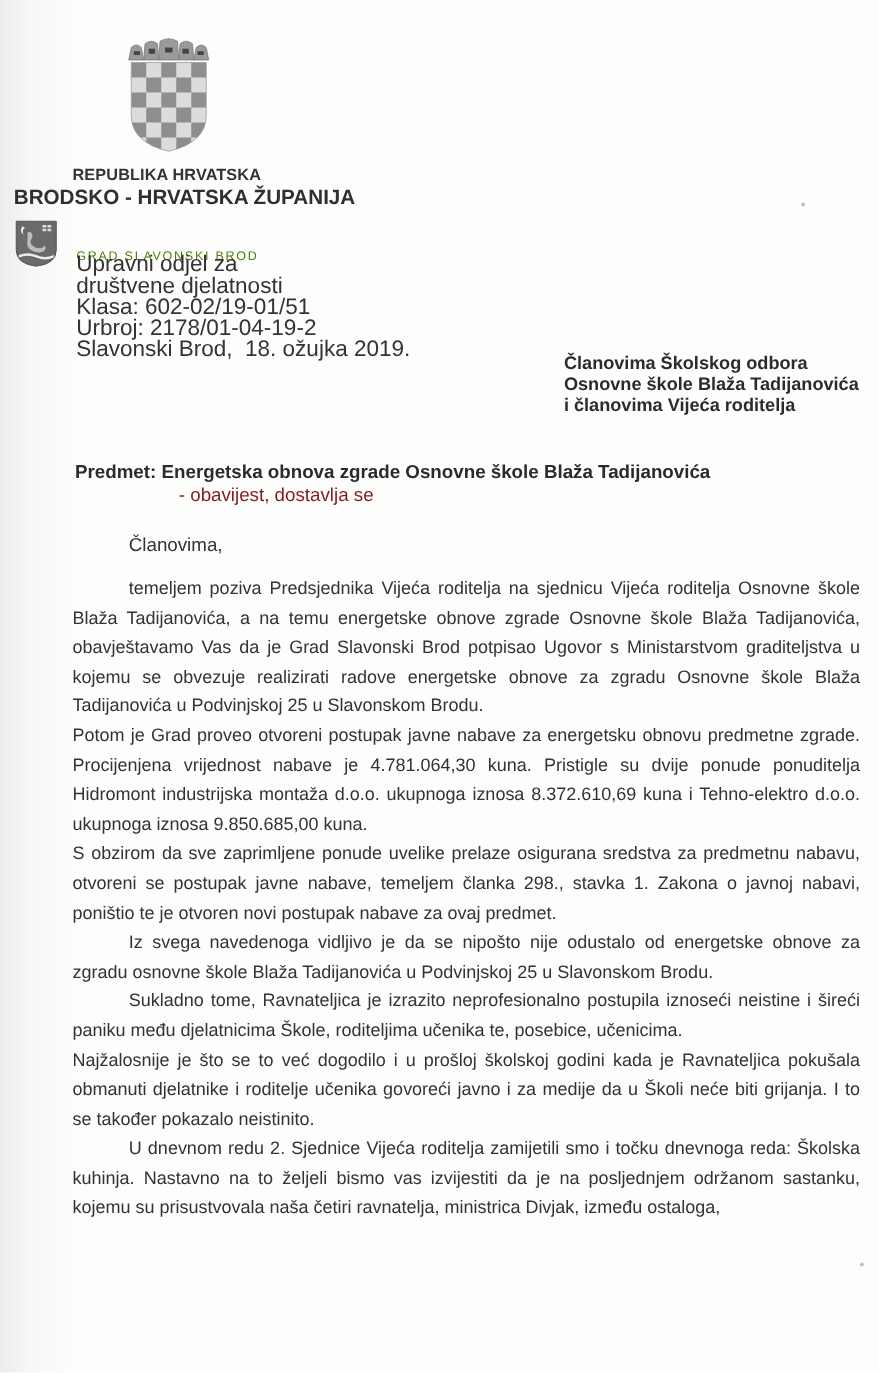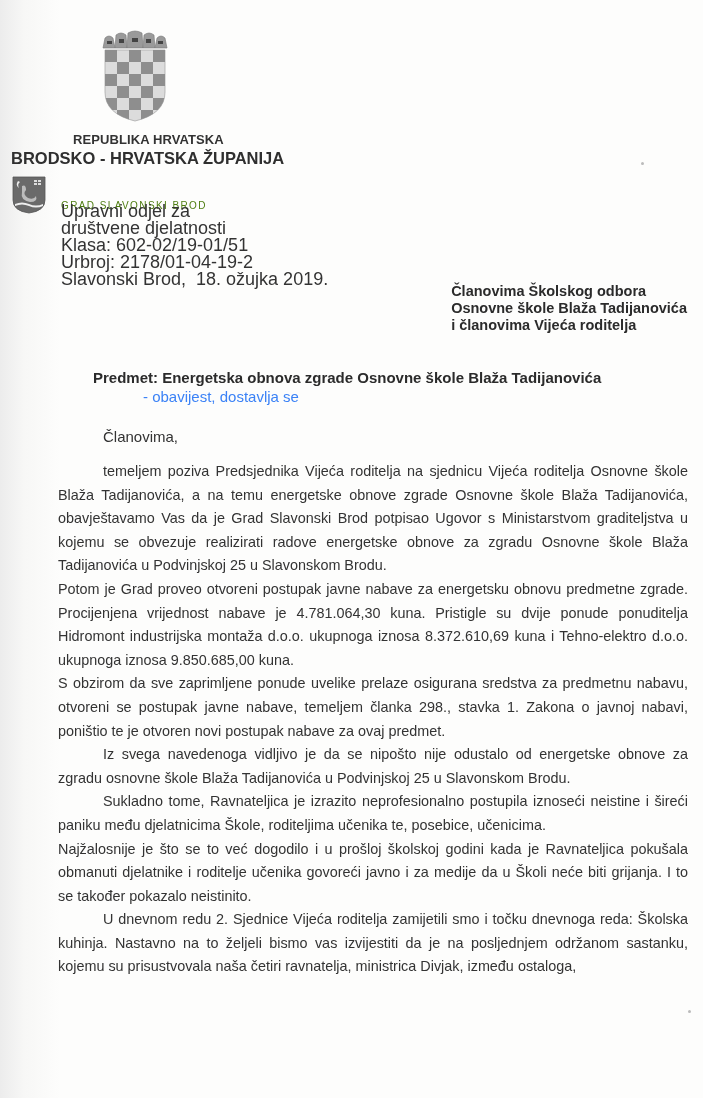--- a/index.html
+++ b/index.html
@@ -11,45 +11,45 @@
       position: relative;
     }
     .left-shade {
       position: absolute; left: 0; top: 0; width: 60px; height: 1098px;
       background: linear-gradient(to right, #ececec 0%, #f7f7f6 40%, rgba(253,253,252,0) 100%);
       pointer-events: none;
     }
     .coat-of-arms { position: absolute; left: 100px; top: 30px; width: 70px; height: 92px; }
     .header-block { position: absolute; left: 0; top: 132px; width: 330px; }
     .republika {
-      position: absolute; left: 73px; top: 0;
+      position: absolute; left: 58px; top: 0;
       font-weight: bold; font-size: 13px; letter-spacing: 0.1px; color: #333;
     }
     .zupanija {
       position: absolute; left: 11px; top: 17px;
       font-weight: bold; font-size: 16.5px; color: #2f2f2f;
     }
     .city-logo { position: absolute; left: 12px; top: 176px; width: 34px; height: 38px; }
     .grad {
       position: absolute; left: 61px; top: 200px;
       font-size: 10px; letter-spacing: 1.4px; color: #4d7c0f;
     }
     .addr-line {
       position: absolute; left: 61px; font-size: 18px; color: #333; white-space: nowrap;
     }
     .recipient {
       position: absolute; right: 16px; top: 283px; text-align: left;
       font-weight: bold; font-size: 14.5px; line-height: 17px; color: #2b2b2b;
     }
     .subject {
       position: absolute; left: 60px; top: 369px;
-      font-size: 15px; font-weight: bold; color: #2b2b2b; margin-left: 33px;
+      font-size: 15px; font-weight: bold; color: #2b2b2b;
     }
     .subject-sub {
-      position: absolute; left: 143px; top: 388px; font-size: 15px; color: #3b82f6;
+      position: absolute; left: 143px; top: 388px; font-size: 15px; color: #7f1d1d;
     }
     .greeting { position: absolute; left: 103px; top: 428px; font-size: 15px; color: #333; }
     .body-text {
       position: absolute; left: 58px; top: 460px; width: 630px;
       font-family: "Liberation Sans Narrow", "Liberation Sans", sans-serif;
       font-size: 14.4px; line-height: 23.6px; color: #333;
       text-align: justify;
     }
     .body-text p { margin: 0; }
     .body-text p.indent { text-indent: 45px; }

